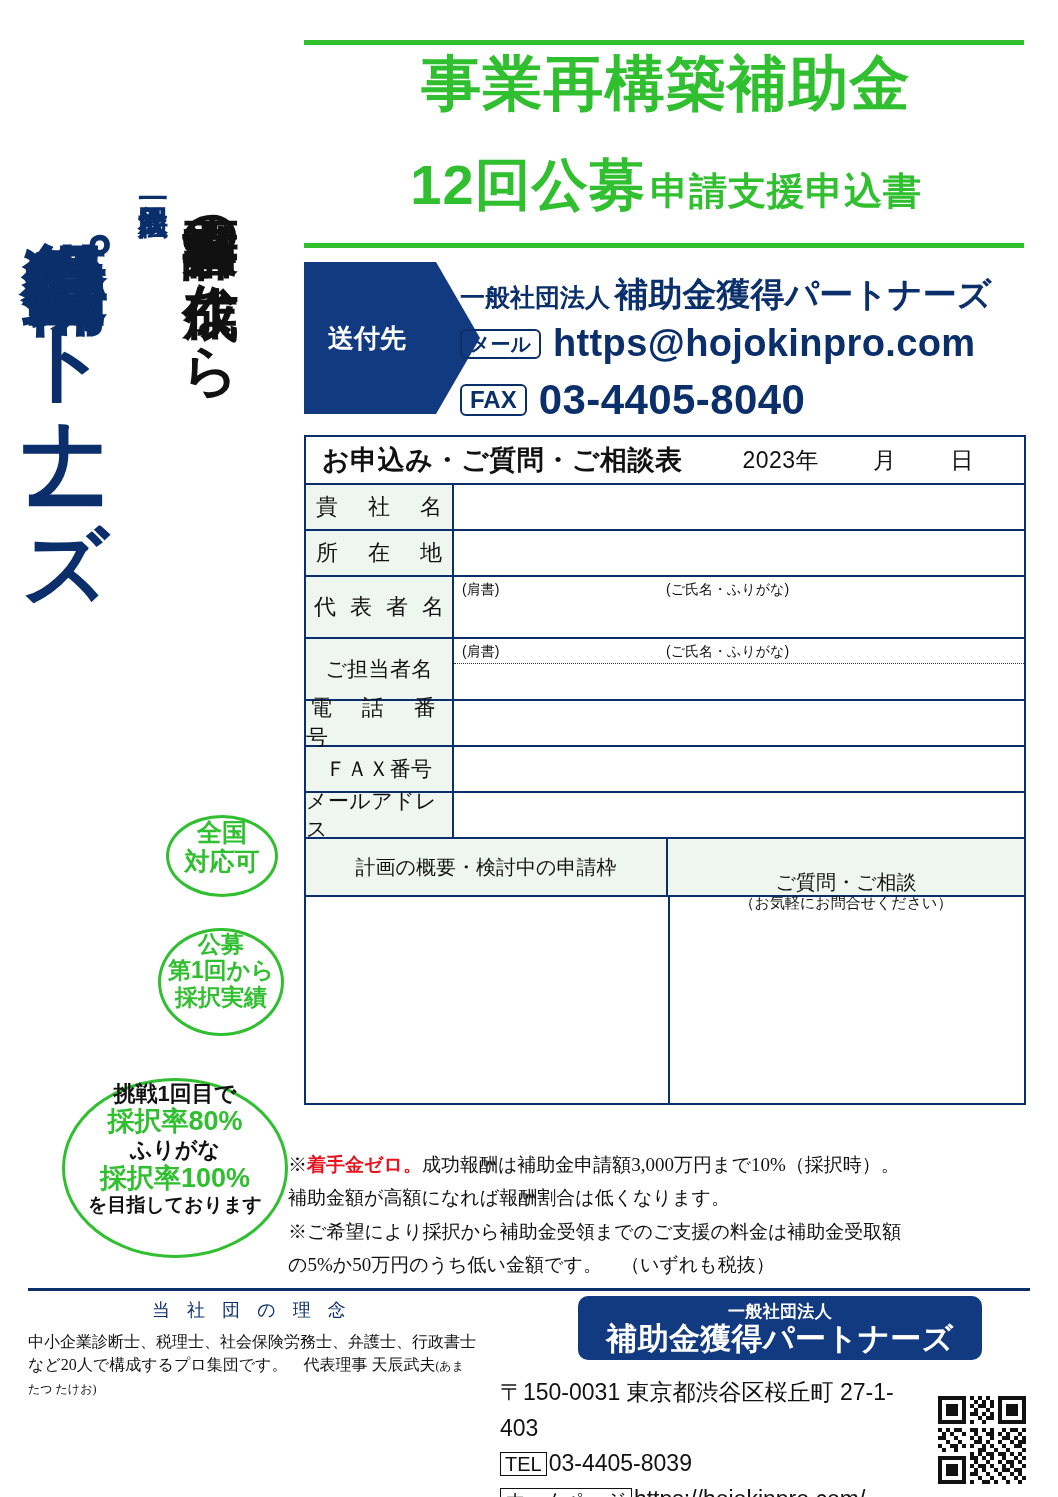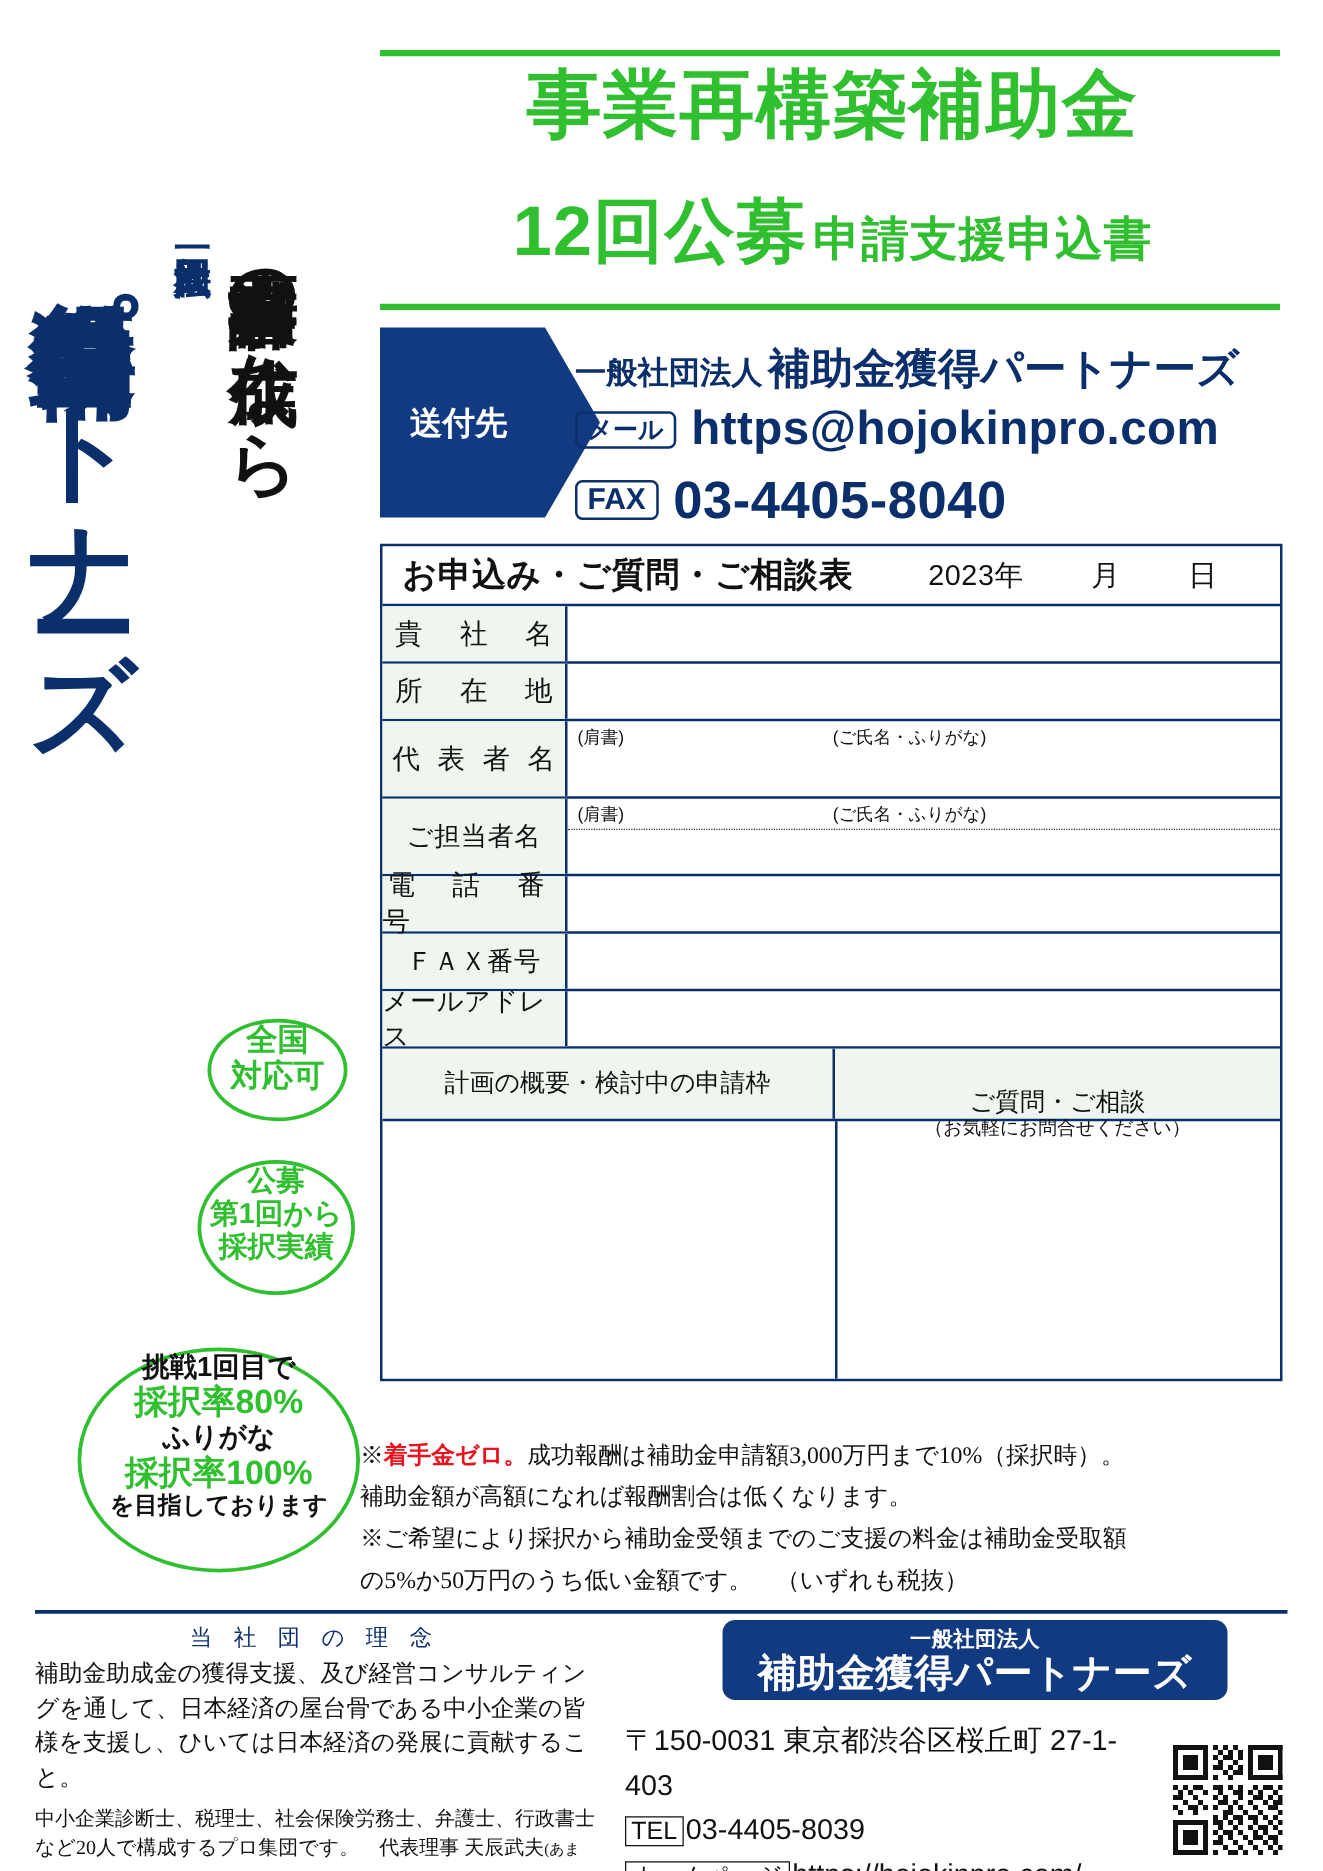--- a/index.html
+++ b/index.html
@@ -473,21 +473,20 @@
     <p><span>※</span><span class="red">着手金ゼロ。</span><span>成功報酬は補助金申請額3,000万円まで10%（採択時）。</span></p>
     <p>補助金額が高額になれば報酬割合は低くなります。</p>
     <p>※ご希望により採択から補助金受領までのご支援の料金は補助金受取額</p>
     <p>の5%か50万円のうち低い金額です。　（いずれも税抜）</p>
   </div>
 
   <div id="bot-rule"></div>
 
   <div id="philo">
     <div class="ttl">当 社 団 の 理 念</div>
-    <div class="body">補助金助成金の獲得支援、及び経営コンサルティングを通して、日本経済の屋台骨である中小企業の皆様を支援し、ひいては日本経済の発展に貢献すること。</div>
     <div class="body2">
       <span>中小企業診断士、税理士、社会保険労務士、弁護士、行政書士など20人で構成するプロ集団です。　代表理事 天辰武夫</span><span class="nm">(あまたつ たけお)</span>
     </div>
   </div>
 
   <div id="logo-pill">
     <div class="s1">一般社団法人</div>
     <div class="s2">補助金獲得パートナーズ</div>
   </div>
 

